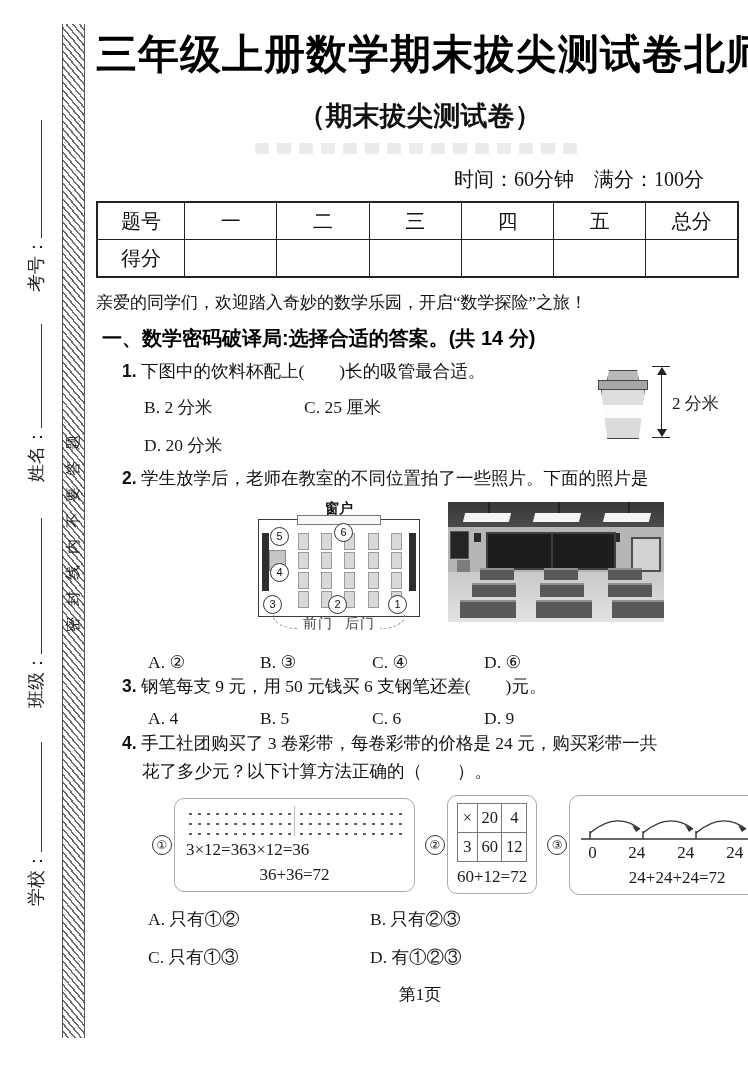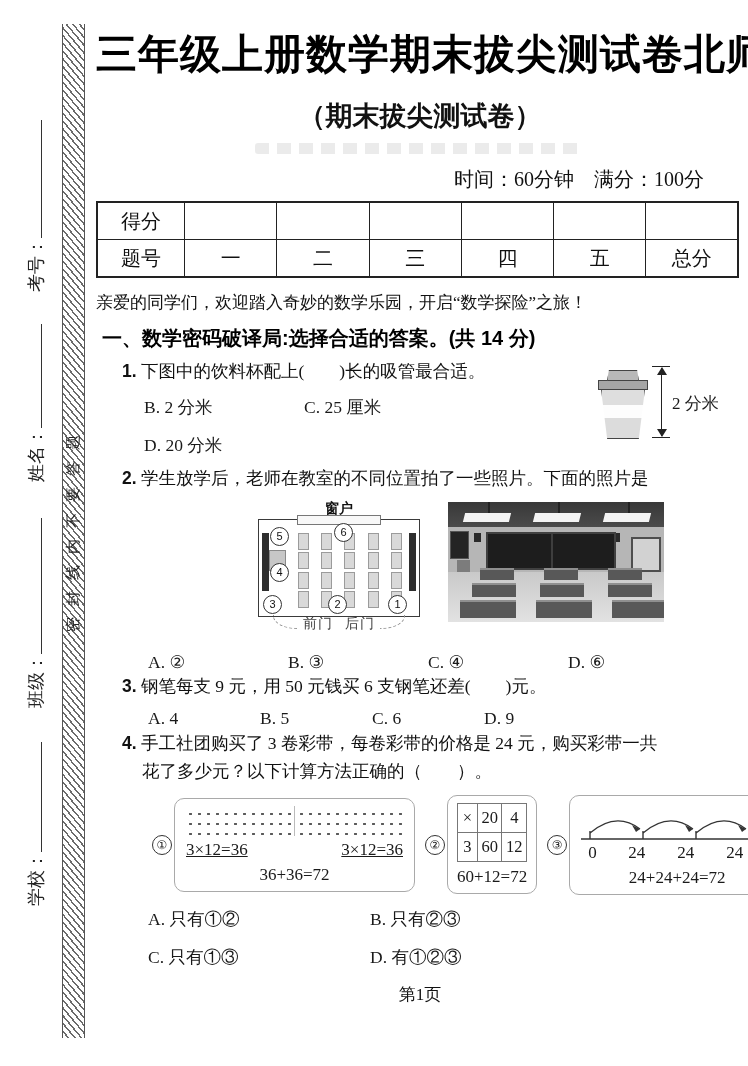--- a/index.html
+++ b/index.html
@@ -127,21 +127,21 @@
   
   .methods{display:flex;margin-left:56px;margin-top:10px;gap:10px;align-items:center;}
   .method{display:flex;align-items:center;gap:2px;}
   .mlabel{flex:none;width:18px;height:18px;border:1.2px solid #333;border-radius:50%;
     font-size:12px;line-height:18px;text-align:center;font-family:"Liberation Sans",sans-serif;}
   .mbox{border:1.2px solid #a9a9a9;border-radius:10px;padding:7px 9px 6px;background:#fff;}
   .dots-row{display:flex;}
   .dots{width:110px;height:30px;background-image:radial-gradient(circle,#5a5a5a 1.1px,transparent 1.4px);
     background-size:9px 10px;background-position:2px 3px;}
   .dots.right{border-left:1px solid #bbb;}
-  .eq-row{display:flex;justify-content:space-between;font-size:17px;margin-top:4px;padding:0 2px;text-decoration:underline;}
+  .eq-row{display:flex;font-size:17px;margin-top:4px;padding:0 2px;}
   .eq-center{text-align:center;font-size:17px;margin-top:5px;}
   table.mul{border-collapse:collapse;border:1.6px solid #555;margin:0 auto;}
   table.mul td{border:1px solid #777;width:33px;height:26px;text-align:center;font-size:16.5px;}
   .nl-box{width:196px;}
   .nl-svg{display:block;}
   .nl-labels{display:flex;font-size:17px;margin-top:-4px;}
   .nl-labels span{width:54px;text-align:left;}
   .nl-labels span:first-child{width:53px;padding-left:9px;box-sizing:border-box;}
   .footer{margin-top:14px;text-align:center;font-size:17px;color:#111;}
 </style>
@@ -167,36 +167,36 @@
 <div class="content">
 
   <div class="title">三年级上册数学期末拔尖测试卷北师版</div>
   <div class="subtitle">（期末拔尖测试卷）</div>
   <div class="watermark"></div>
   <div class="meta">时间：60分钟　满分：100分</div>
 
   <table class="score">
     <tbody>
         <tr>
-      <td class="first">得分</td>
-      <td></td>
-      <td></td>
-      <td></td>
-      <td></td>
-      <td></td>
-      <td></td>
-    </tr>
-    <tr>
       <td class="first">题号</td>
       <td>一</td>
       <td>二</td>
       <td>三</td>
       <td>四</td>
       <td>五</td>
       <td>总分</td>
+    </tr>
+    <tr>
+      <td class="first">得分</td>
+      <td></td>
+      <td></td>
+      <td></td>
+      <td></td>
+      <td></td>
+      <td></td>
     </tr>
   </tbody>
     </table>
 
   <div class="intro">亲爱的同学们，欢迎踏入奇妙的数学乐园，开启“数学探险”之旅！</div>
   <div class="sec-head">一、数学密码破译局:选择合适的答案。(共 14 分)</div>
 
   <div class="q1wrap">
     <div class="stem" style="margin-top:6px;">
       <span class="qnum">1.</span>
@@ -296,21 +296,21 @@
         <div class="ph-desk" style="left:160px;top:66px;width:34px;height:10px;"></div>
         <div class="ph-desk" style="left:24px;top:81px;width:44px;height:12px;"></div>
         <div class="ph-desk" style="left:92px;top:81px;width:44px;height:12px;"></div>
         <div class="ph-desk" style="left:160px;top:81px;width:44px;height:12px;"></div>
         <div class="ph-desk" style="left:12px;top:98px;width:56px;height:16px;"></div>
         <div class="ph-desk" style="left:88px;top:98px;width:56px;height:16px;"></div>
         <div class="ph-desk" style="left:164px;top:98px;width:52px;height:16px;"></div>
       </div>
     </div>
 
-    <div class="opts4" style="margin-top:16px;gap:28px;">
+    <div class="opts4" style="margin-top:16px;">
       <div class="opt">A. ②</div>
       <div class="opt">B. ③</div>
       <div class="opt">C. ④</div>
       <div class="opt">D. ⑥</div>
     </div>
   </div>
 
   <div style="">
     <div class="stem">
       <span class="qnum">3.</span>

